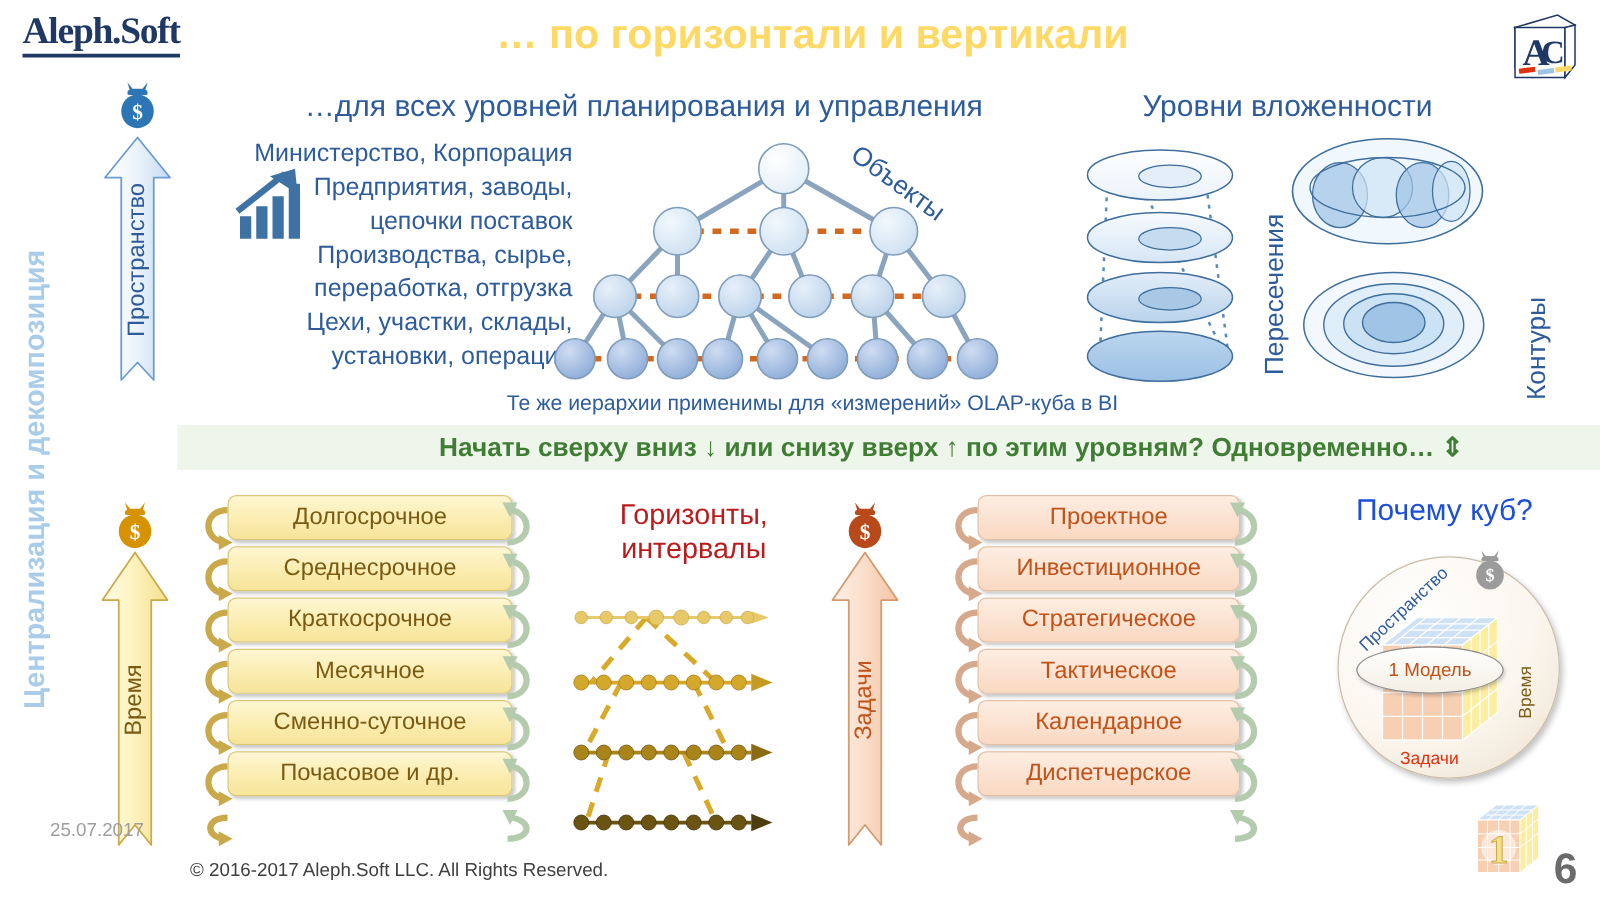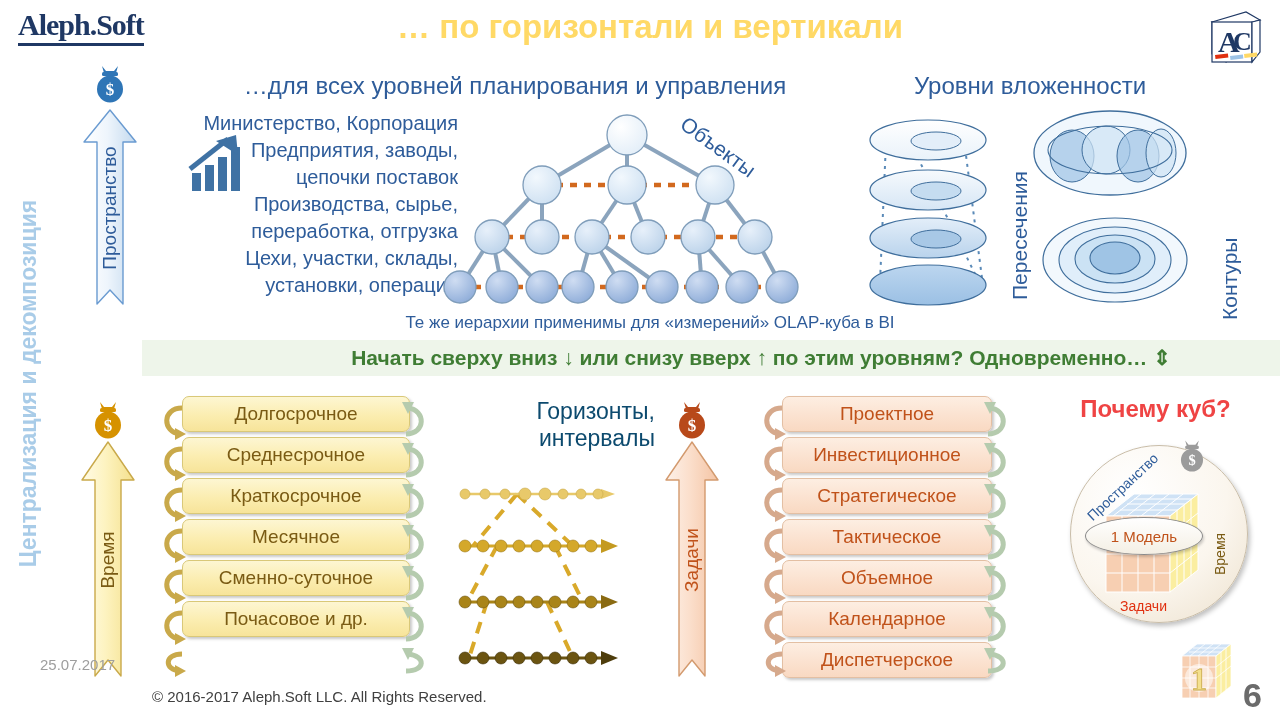--- a/index.html
+++ b/index.html
@@ -111,21 +111,21 @@
     border: 1px solid #e3bfa3; color: #c0521a;
   }
 
   .sec-title {
     position: absolute; font-size: 23px; white-space: nowrap; text-align: center;
   }
 
   
   .why-cube-title {
     position: absolute; left: 1048px; top: 395px; width: 215px;
-    text-align: center; font-size: 24px; color: #ef4444; white-space: nowrap; font-weight: bold;
+    text-align: center; font-size: 24px; color: #1d4ed8; white-space: nowrap;
   }
   .cube-circle {
     position: absolute; left: 1070px; top: 445px; width: 178px; height: 178px;
     border-radius: 50%;
     background: radial-gradient(circle at 35% 28%, #ffffff 0%, #fbf6ee 55%, #ece0cc 100%);
     border: 1px solid #c9bda8;
     box-shadow: 2px 3px 5px rgba(0,0,0,0.25);
   }
   .cube-model-oval {
     position: absolute; left: 1085px; top: 517px; width: 118px; height: 38px;
@@ -456,21 +456,21 @@
           <polygon points="12,45 6,57 0,45"></polygon>
         <polygon points="12,86 6,98 0,86"></polygon>
           <polygon points="12,127 6,139 0,127"></polygon>
         <polygon points="12,168 6,180 0,168"></polygon>
           <polygon points="12,209 6,221 0,209"></polygon>
         <polygon points="12,250 6,262 0,250"></polygon>
       </g>
     </svg>
   </div>
 
-  <div class="sec-title" style="left:455px;top:398px;width:200px;color:#0c4a6e;text-align:right;">
+  <div class="sec-title" style="left:455px;top:398px;width:200px;color:#b91c1c;text-align:center;">
     <div>Горизонты,</div>
     <div>интервалы</div>
   </div>
 
   <div style="position:absolute;left:455px;top:480px;width:205px;height:195px;">
     <svg width="205" height="195" viewBox="0 0 205 195">
       <g stroke="#d9a92a" stroke-width="4" stroke-dasharray="12,9" fill="none">
         <line x1="62" y1="14" x2="18" y2="66"></line>
         <line x1="62" y1="14" x2="118" y2="66"></line>
         <line x1="42" y1="66" x2="12" y2="122"></line>
@@ -566,23 +566,20 @@
     <div class="stack-item">
         <span>Инвестиционное</span>
       </div>
     <div class="stack-item">
         <span>Стратегическое</span>
       </div>
     <div class="stack-item">
         <span>Тактическое</span>
       </div>
     <div class="stack-item">
-        <span>Объемное</span>
-      </div>
-    <div class="stack-item">
         <span>Календарное</span>
       </div>
     <div class="stack-item">
         <span>Диспетчерское</span>
       </div>
   </div>
 
   <div style="position:absolute;left:756px;top:398px;width:30px;height:282px;">
     <svg width="30" height="282" viewBox="0 0 30 282">
       <g fill="none" stroke="#d6a98c" stroke-width="5">

